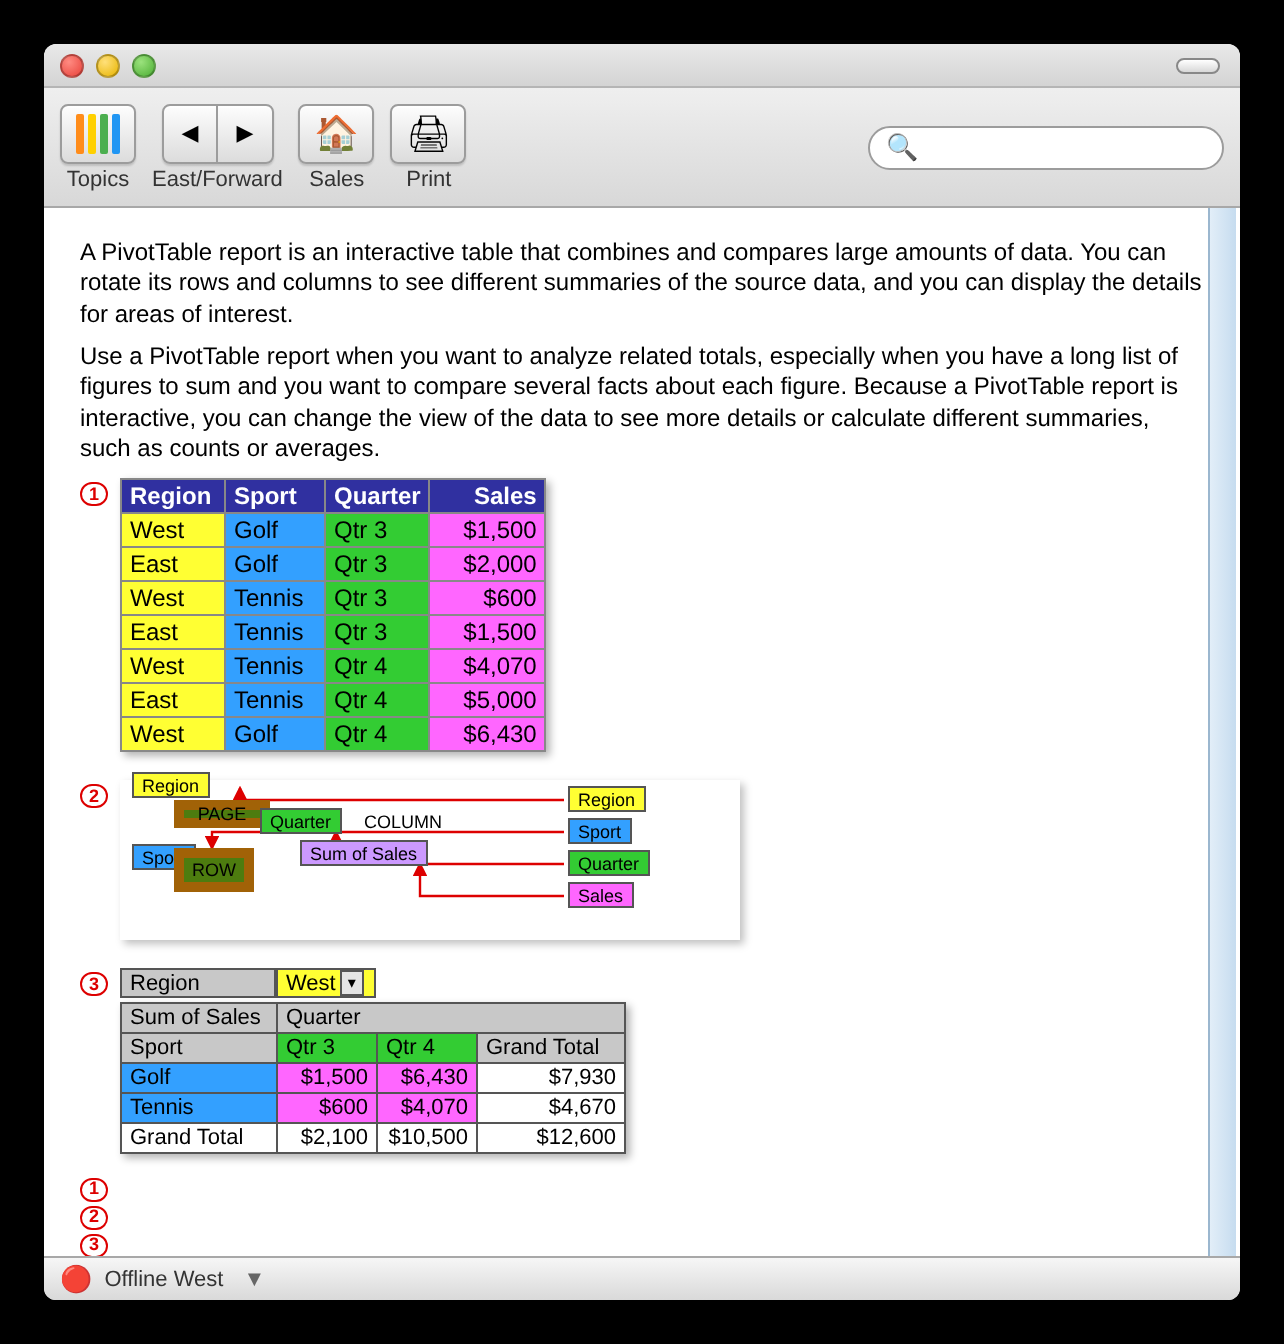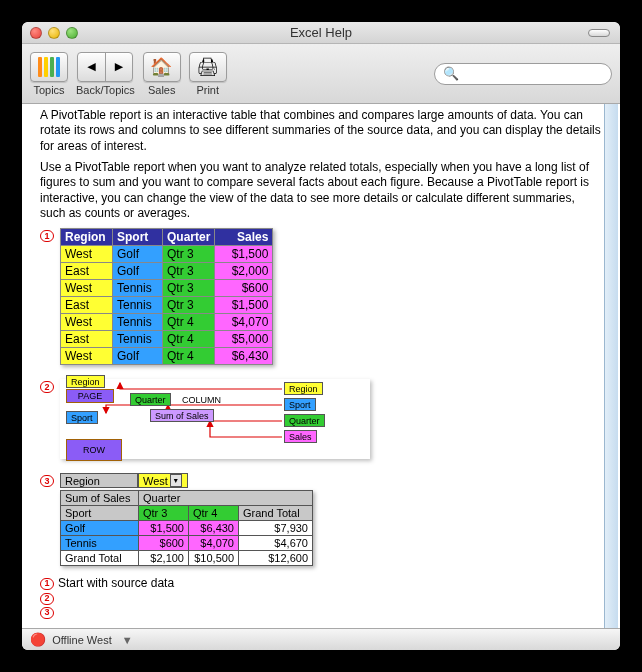--- a/index.html
+++ b/index.html
@@ -79,21 +79,21 @@
     background: #fff;
     display: flex; align-items: center; padding: 0 8px;
     gap: 6px;
   }
   .search input {
     border: none; outline: none; font-size: 12px; color: #777; width: 100%;
     background: transparent;
   }
   .mag { color:#777; font-size:13px; }
   .content {
-    flex: 1; overflow: auto; padding: 4px 18px 8px 18px;
+    flex: 1; overflow: auto; padding: 15px 18px 8px 18px;
     position: relative; background:#fff;
   }
   .para { font-size: 12px; line-height: 1.28; color:#000; margin-bottom:6px; }
   .numbadge {
     display:inline-flex; width:14px; height:12px; border:1px solid #d00; color:#d00;
     border-radius:7px; font-size:9px; align-items:center; justify-content:center;
     font-weight:bold; vertical-align: top; margin-top:2px;
   }
   .section1 { display:flex; align-items:flex-start; gap:6px; margin-top:4px;}
   table.src {
@@ -116,21 +116,21 @@
     position:relative; width:310px; height:80px; font-size:9px;
     box-shadow: 2px 2px 4px rgba(0,0,0,0.25);
     background:#fff; padding:4px;
   }
   .chip { position:absolute; padding: 0 4px; height:13px; line-height:13px; border:1px solid #555; font-size:9px; }
   .chip.yellow { background:#ffff33; }
   .chip.blue   { background:#33a0ff; }
   .chip.green  { background:#33cc33; }
   .chip.pink   { background:#ff66ff; }
   .chip.gray   { background:#cc99ff; }
-  .zone { position:absolute; border:1px solid #a16207; font-size:9px; background:#8b5cf6; display:flex;align-items:center;justify-content:center; }
+  .zone { position:absolute; border:5px solid #a16207; font-size:9px; background:#4d7c0f; display:flex;align-items:center;justify-content:center;margin-left:21px; }
   .lbl { position:absolute; font-size:9px; }
   .arrow { stroke:#d00; stroke-width:1.2; fill:none; marker-end:url(#ah); }
 
   .section3 { display:flex; align-items:flex-start; gap:6px; margin-top:14px; }
   .pt-wrap { display:flex; flex-direction:column; }
   .pt-top { display:flex; margin-bottom:2px; }
   .pt-cell {
     border:1px solid #555; padding:0 4px; height:15px; font-size:11px; line-height:15px;
   }
   .pt-gray { background:#c8c8c8; }
@@ -169,21 +169,20 @@
 <body>
 
 <div class="window">
 
   <div class="titlebar">
     <div class="traffic">
       <div class="light red"></div>
       <div class="light yellow"></div>
       <div class="light green"></div>
     </div>
-    <div class="title">Excel Help</div>
     <div class="loz"></div>
   </div>
 
   <div class="toolbar">
     <div class="tb-group">
       <div class="tb-btn single">
         <div class="topics-icon">
           <div class="c" style="background:#ff8c1a"></div>
           <div class="c" style="background:#ffd000"></div>
           <div class="c" style="background:#4caf50"></div>
@@ -195,21 +194,21 @@
     <div class="tb-group">
       <div class="tb-btn pair">
         <div class="half">
             <span>◀</span>
           </div>
         <div class="divider"></div>
         <div class="half">
             <span>▶</span>
           </div>
       </div>
-      <div class="tb-label">Back/Topics</div>
+      <div class="tb-label">East/Forward</div>
     </div>
     <div class="tb-group">
       <div class="tb-btn single">
         <span class="home-icon">🏠</span>
       </div>
       <div class="tb-label">Sales</div>
     </div>
     <div class="tb-group">
       <div class="tb-btn single">
         <span class="print-icon">🖨</span>
@@ -300,21 +299,21 @@
         </svg>
 
         <div class="chip yellow" style="left:6px; top:-4px;">Region</div>
         <div class="zone" style="left:6px; top:10px; width:48px; height:14px;">
             <span>PAGE</span>
           </div>
         <div class="chip green" style="left:70px; top:14px;">Quarter</div>
         <div class="lbl" style="left:122px; top:16px;">COLUMN</div>
         <div class="chip gray" style="left:90px; top:30px;">Sum of Sales</div>
         <div class="chip blue" style="left:6px; top:32px;">Sport</div>
-        <div class="zone" style="left:6px; top:60px; width:56px; height:22px;justify-content:center;">
+        <div class="zone" style="left:6px; top:34px; width:40px; height:22px;justify-content:center;">
             <span>ROW</span>
           </div>
 
         <div class="chip yellow" style="left:224px; top:3px;">Region</div>
         <div class="chip blue" style="left:224px; top:19px;">Sport</div>
         <div class="chip green" style="left:224px; top:35px;">Quarter</div>
         <div class="chip pink" style="left:224px; top:51px;">Sales</div>
       </div>
     </div>
 
@@ -356,21 +355,20 @@
             <td class="num">$12,600</td>
           </tr>
         </tbody>
           </table>
       </div>
     </div>
 
     <div class="legend">
       <div class="legend-row">
           <span class="numbadge">1</span>
-          <span>Start with source data</span>
         </div>
       <div class="legend-row">
           <span class="numbadge">2</span>
         </div>
       <div class="legend-row">
           <span class="numbadge">3</span>
         </div>
     </div>
   </div>
 

